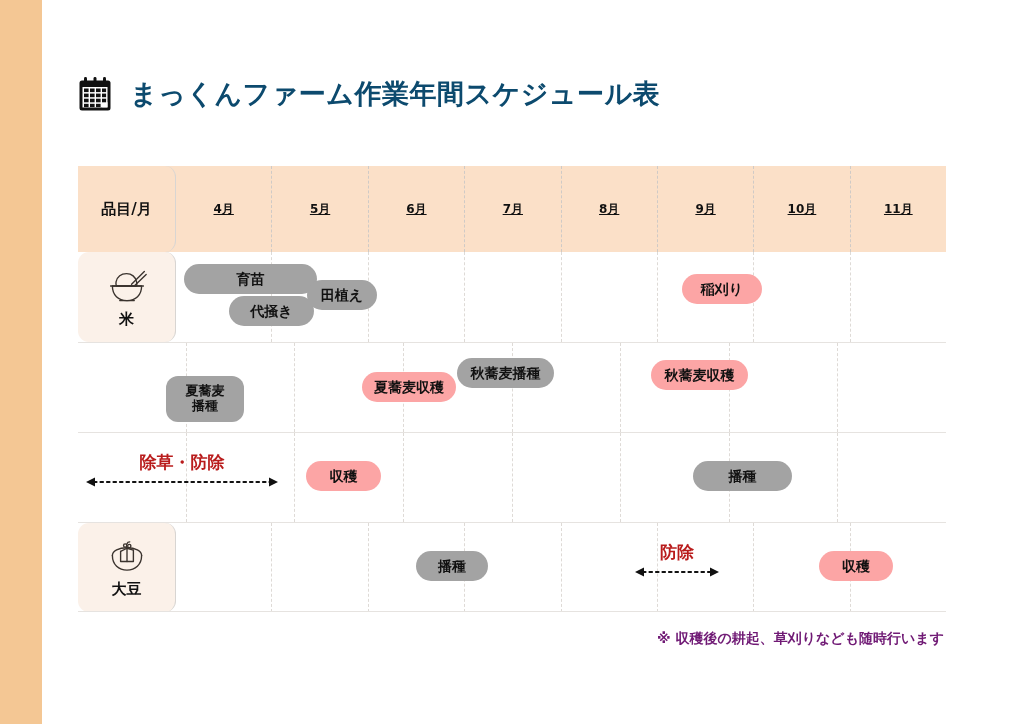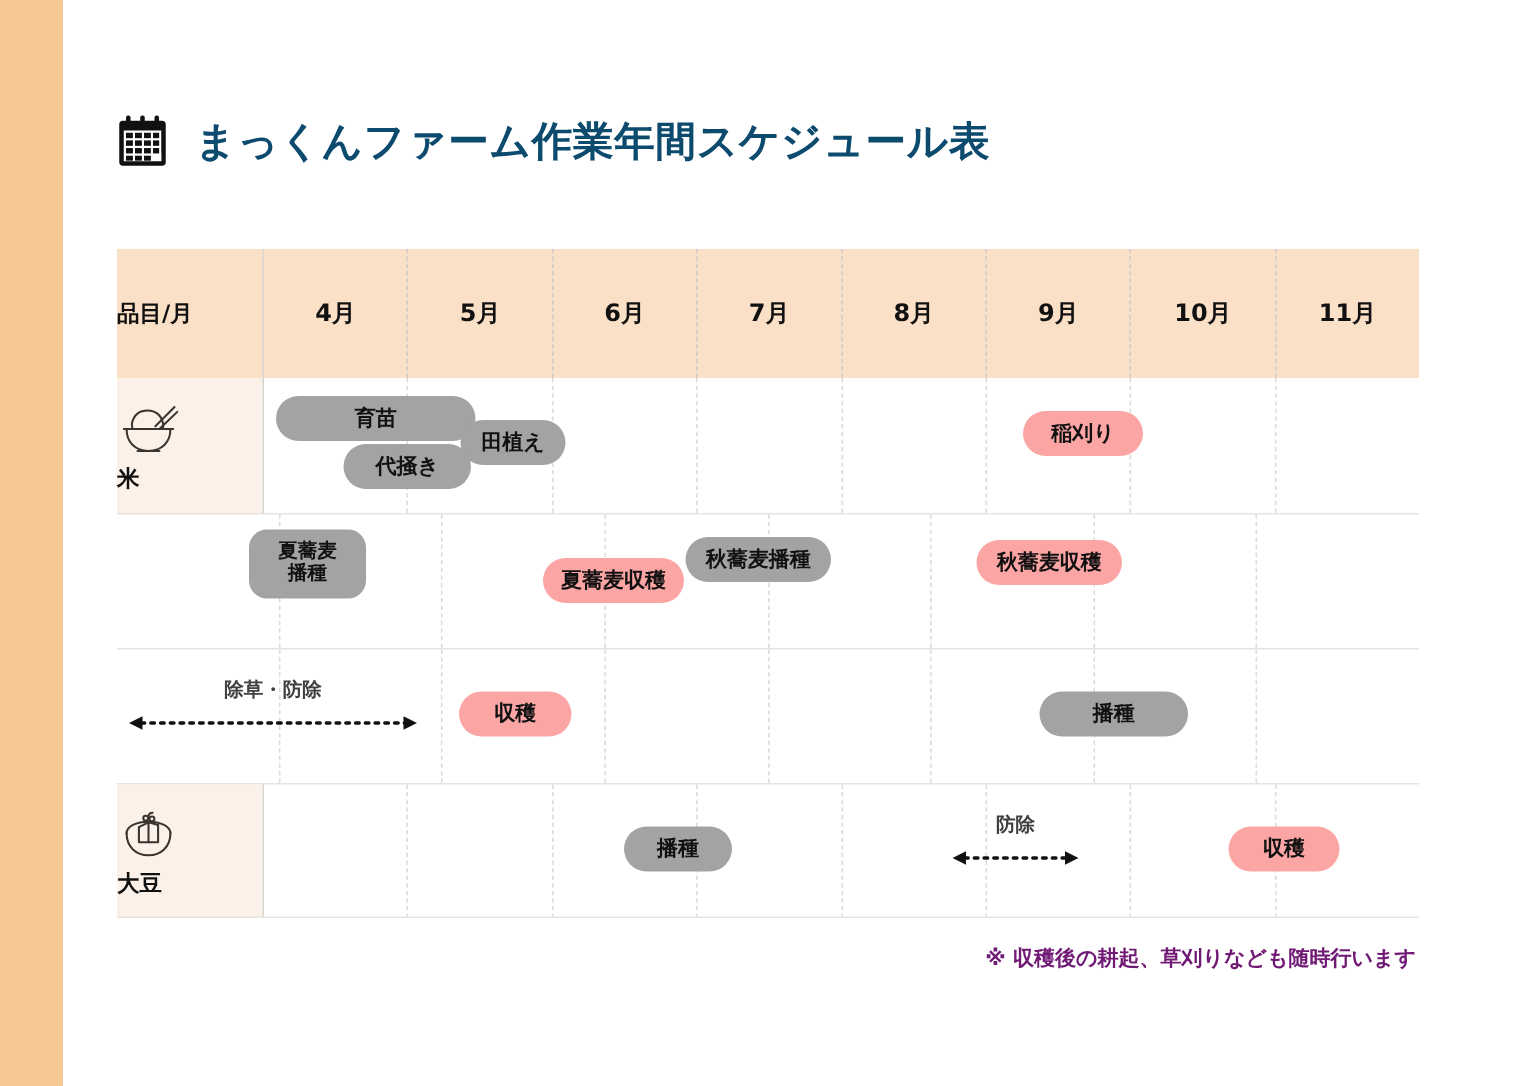--- a/index.html
+++ b/index.html
@@ -76,22 +76,24 @@
   }
 
   
   .item-cell {
     width: 98px;
     flex: 0 0 98px;
     box-sizing: border-box;
     border-right: 1px solid #d8d5d2;
     display: flex;
     flex-direction: column;
+    align-items: center;
     justify-content: center;
     gap: 4px;
+    border-radius: 11px;
   }
   #header-row .item-cell {
     background: #fbe0c8;
     border-right: 1px solid #d8d5d2;
   }
   .body-row .item-cell {
     background: #fbf1e9;
   }
   .item-head-label {
     font-size: 15px;
@@ -109,25 +111,26 @@
   .months {
     position: relative;
     flex: 1 1 auto;
     display: flex;
   }
   .month-head {
     flex: 1 1 0;
     display: flex;
     align-items: center;
     justify-content: center;
-    font-size: 16px;
+    font-size: 12px;
     font-weight: 700;
     color: #111111;
     border-right: 1px dashed #cfcac6;
     box-sizing: border-box;
+    text-decoration: underline;
   }
   .month-head:last-child { border-right: none; }
 
   .grid-lines {
     position: absolute;
     inset: 0;
     display: flex;
     pointer-events: none;
   }
   .grid-col {
@@ -165,23 +168,23 @@
 
   
   .arrow-group {
     position: absolute;
     display: block;
   }
   .arrow-label {
     position: absolute;
     width: 100%;
     text-align: center;
-    font-size: 13px;
-    font-weight: 700;
-    color: #404040;
+    font-size: 17px;
+    font-weight: 700;
+    color: #b91c1c;
     white-space: nowrap;
     top: -2px;
   }
   .arrow-svg {
     position: absolute;
     top: 22px;
     left: 0;
   }
 
   
@@ -286,21 +289,21 @@
       <div class="grid-lines">
         <div class="grid-col"></div>
           <div class="grid-col"></div>
           <div class="grid-col"></div>
           <div class="grid-col"></div>
         <div class="grid-col"></div>
           <div class="grid-col"></div>
           <div class="grid-col"></div>
           <div class="grid-col"></div>
       </div>
-      <div class="bar light two-line" style="left:88px;top:10px;width:78px;">
+      <div class="bar light two-line" style="left:88px;top:33px;width:78px;">
         <span>夏蕎麦</span>
         <span>播種</span>
       </div>
       <div class="bar strong" style="left:284px;top:29px;width:94px;">夏蕎麦収穫</div>
       <div class="bar light" style="left:379px;top:15px;width:97px;">秋蕎麦播種</div>
       <div class="bar strong" style="left:573px;top:17px;width:97px;">秋蕎麦収穫</div>
     </div>
   </div>
 
   <div class="row body-row" id="row-2">

